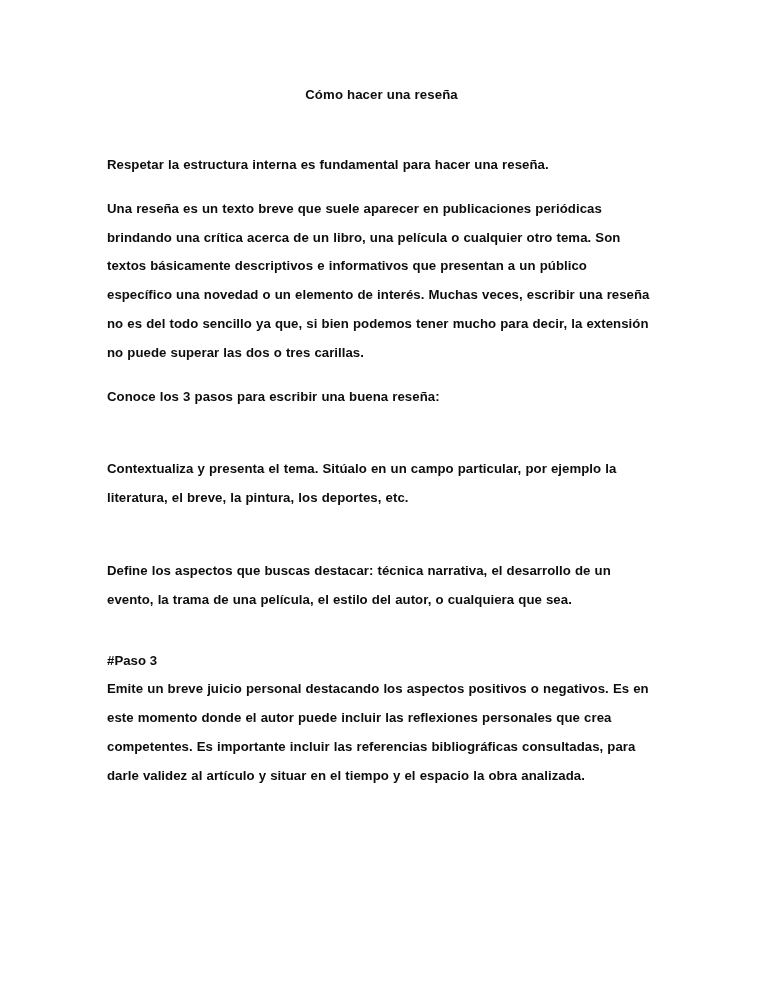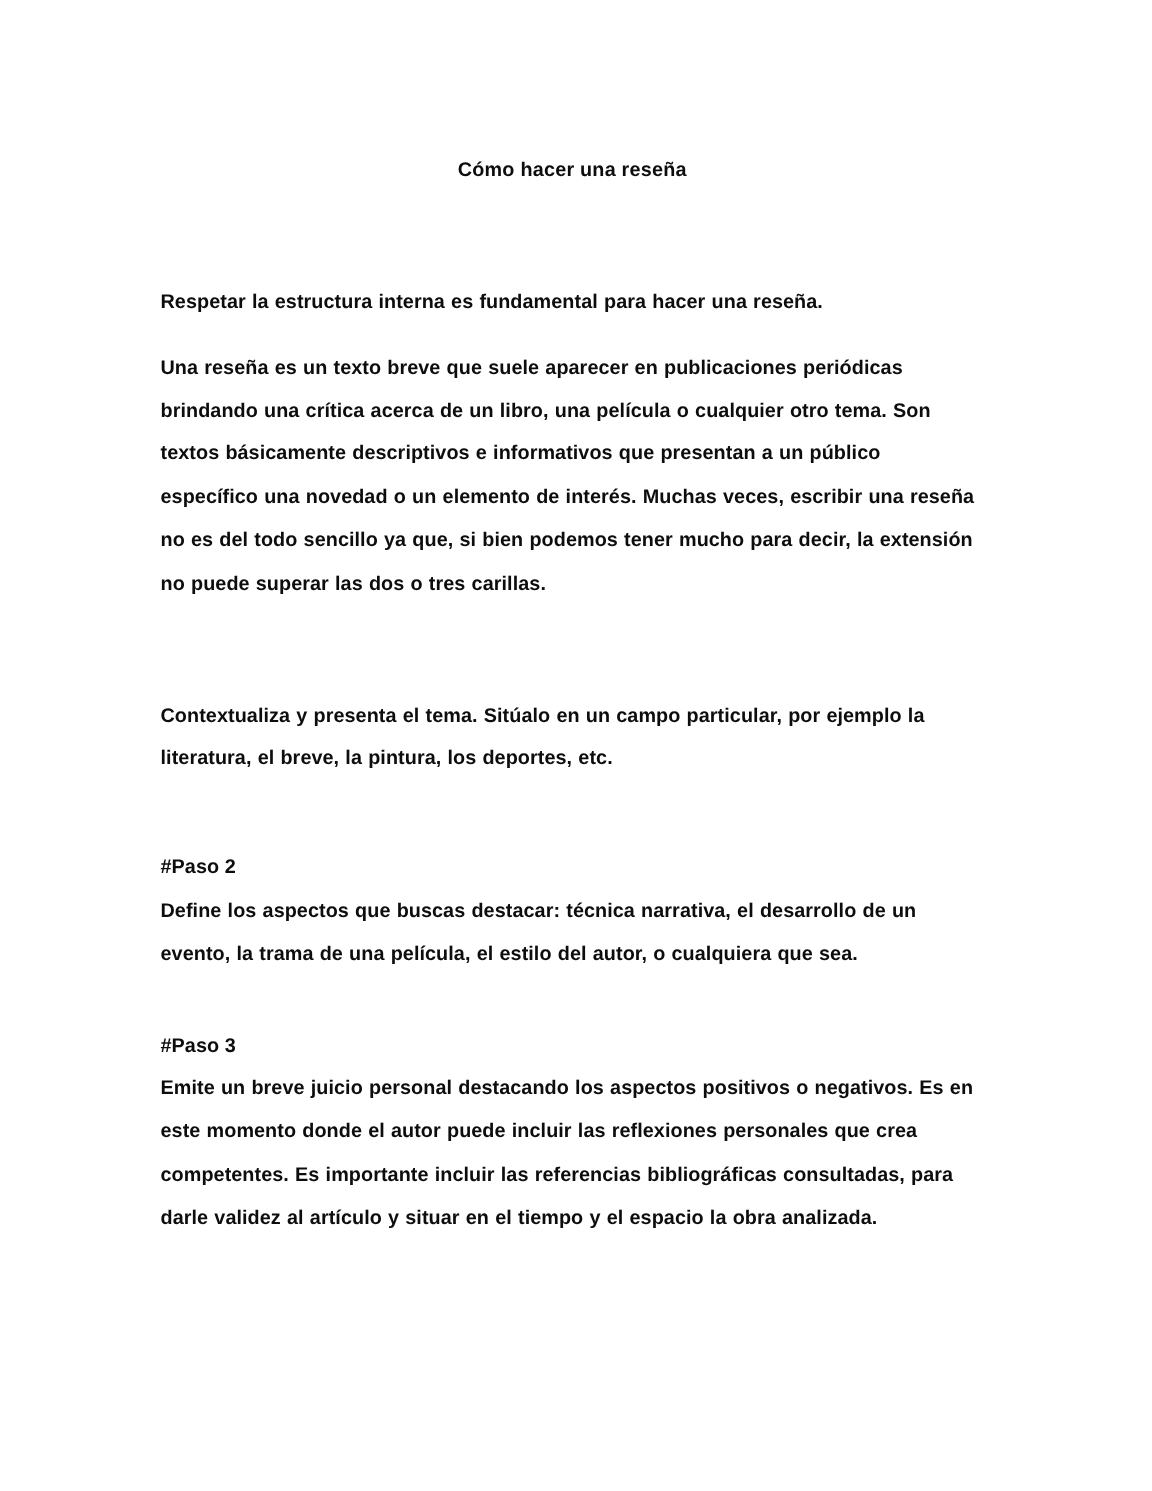--- a/index.html
+++ b/index.html
@@ -27,21 +27,21 @@
     position: absolute;
     left: 107px;
     top: 86px;
     width: 549px;
   }
   .doc-title {
     font-size: 13.2px;
     font-weight: bold;
     text-align: center;
     letter-spacing: 0.15px;
-    margin: 18px;
+    margin: 0;
     padding: 0;
     line-height: 18px;
   }
   .spacer-title {
     height: 47px;
   }
   p.para {
     margin: 0;
     font-size: 13.2px;
     line-height: 28.8px;
@@ -78,28 +78,28 @@
     <div class="spacer-title"></div>
 
     <p class="para">Respetar la estructura interna es fundamental para hacer una reseña.</p>
 
     <div class="gap-para"></div>
 
     <p class="para">Una reseña es un texto breve que suele aparecer en publicaciones periódicas brindando una crítica acerca de un libro, una película o cualquier otro tema. Son textos básicamente descriptivos e informativos que presentan a un público específico una novedad o un elemento de interés. Muchas veces, escribir una reseña no es del todo sencillo ya que, si bien podemos tener mucho para decir, la extensión no puede superar las dos o tres carillas.</p>
 
     <div class="gap-para"></div>
 
+    <p class="para">Conoce los 3 pasos para escribir una buena reseña:</p>
 
     <div class="gap-section"></div>
 
     <p class="para">Contextualiza y presenta el tema. Sitúalo en un campo particular, por ejemplo la literatura, el breve, la pintura, los deportes, etc.</p>
 
     <div class="gap-section"></div>
 
-    <p class="step-heading">#Paso 2</p>
     <p class="para">Define los aspectos que buscas destacar: técnica narrativa, el desarrollo de un evento, la trama de una película, el estilo del autor, o cualquiera que sea.</p>
 
     <div class="gap-section-sm"></div>
 
     <p class="step-heading">#Paso 3</p>
     <p class="para">Emite un breve juicio personal destacando los aspectos positivos o negativos. Es en este momento donde el autor puede incluir las reflexiones personales que crea competentes. Es importante incluir las referencias bibliográficas consultadas, para darle validez al artículo y situar en el tiempo y el espacio la obra analizada.</p>
 
   </div>
 </div>
 

